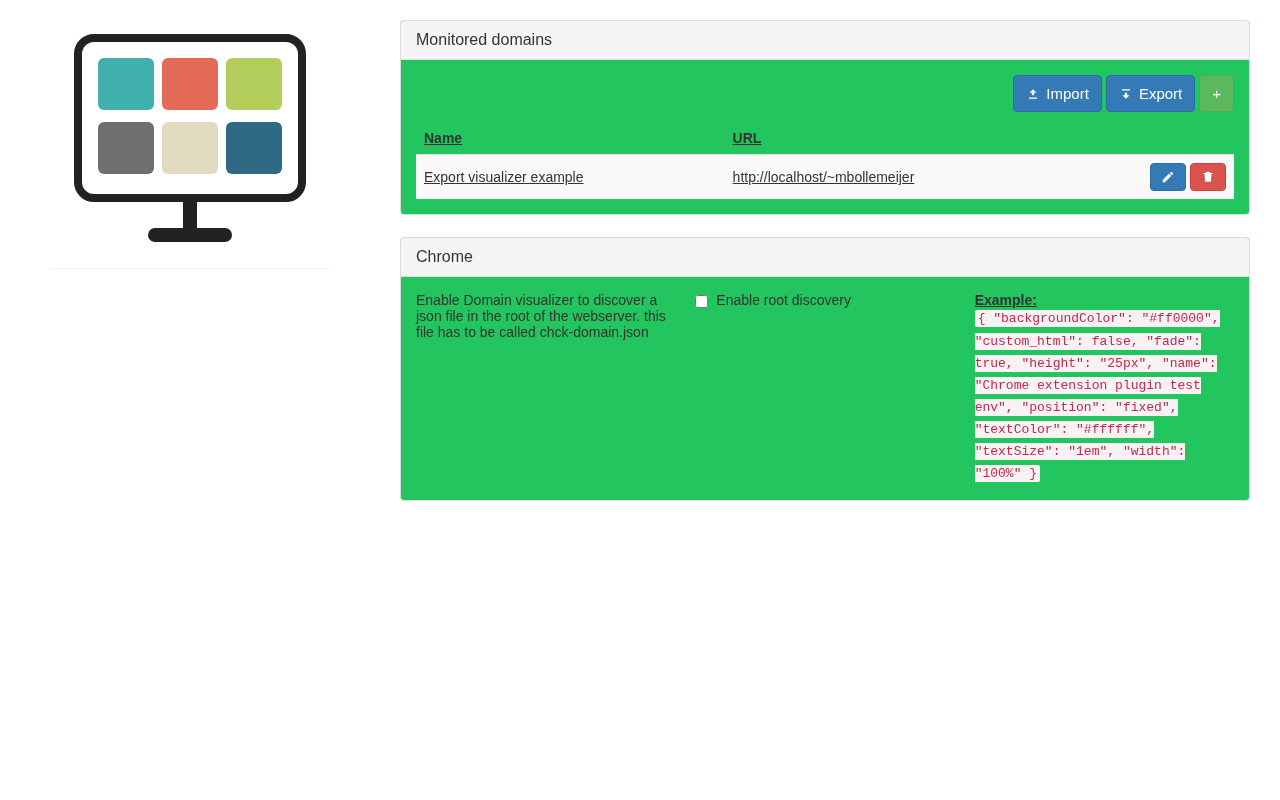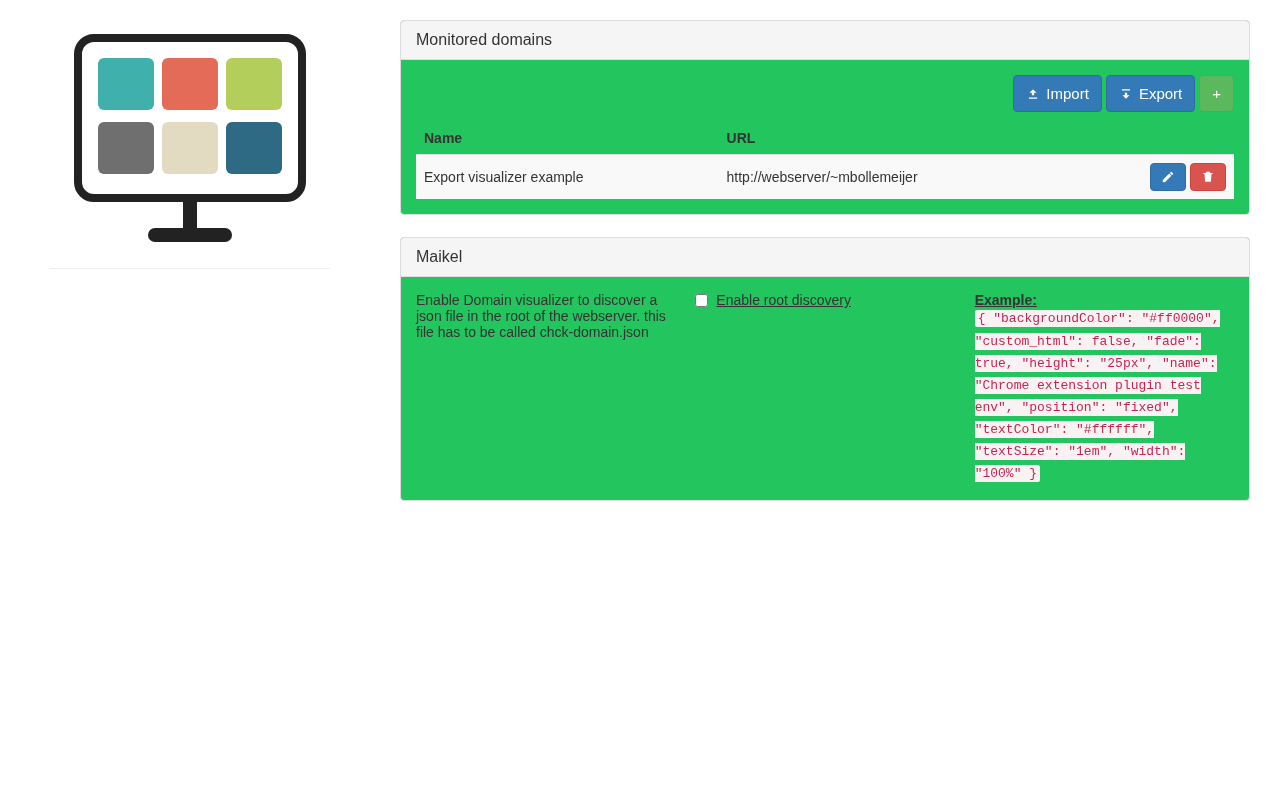--- a/index.html
+++ b/index.html
@@ -76,40 +76,41 @@
   .btn-primary { background:#337ab7; border-color:#2e6da4; }
   .btn-success { background:#5cb85c; border-color:#4cae4c; }
   .btn-danger  { background:#d9534f; border-color:#d43f3a; }
 
   table { width:100%; border-collapse: collapse; }
   th, td {
     text-align: left;
     padding: 8px;
     border-top: 1px solid #ddd;
     vertical-align: middle;
+    text-decoration: underline;
   }
   th { border-top: none; font-weight: 700; }
   tbody tr.striped { background:#f9f9f9; }
   .row-actions { display:flex; gap:4px; justify-content:flex-end; }
   .btn-sm { padding: 6px 10px; }
   td.actions-cell { text-align: right; }
 
   .options-row { display:flex; gap: 20px; }
   .col { flex:1; }
   .example-label { font-weight:700;text-decoration:underline; }
   .code {
     font-family: Menlo, Monaco, Consolas, "Courier New", monospace;
     font-size: 13px;
     color: #c7254e;
     background: #f9f2f4;
     border-radius: 2px;
     padding: 1px 3px;
     line-height: 1.7;
   }
-  .checkbox-line { display:flex; align-items:center; gap:8px;text-decoration:underline; }
+  .checkbox-line { display:flex; align-items:flex-end; gap:8px; }
   .checkbox-line input { margin:0; }
 
   
   .icon { width:14px; height:14px; display:inline-block; }
   .icon svg { width:100%; height:100%; display:block; }
 </style>
 </head>
 <body>
 
 <div class="container">
@@ -164,21 +165,21 @@
           <thead>
             <tr>
               <th>Name</th>
               <th>URL</th>
               <th></th>
             </tr>
           </thead>
           <tbody>
             <tr class="striped">
               <td>Export visualizer example</td>
-              <td>http://webserver/~mbollemeijer</td>
+              <td>http://localhost/~mbollemeijer</td>
               <td class="actions-cell">
                 <div class="row-actions">
                   <button class="btn btn-primary btn-sm">
                     <span class="icon">
                       <svg viewBox="0 0 24 24" fill="#fff">
                           <path d="M3 17.25V21h3.75L17.81 9.94l-3.75-3.75L3 17.25zM20.71 7.04a1 1 0 0 0 0-1.41l-2.34-2.34a1 1 0 0 0-1.41 0L15.13 5.12l3.75 3.75 1.83-1.83z"></path>
                         </svg>
                     </span>
                   </button>
                   <button class="btn btn-danger btn-sm">
@@ -190,21 +191,21 @@
                   </button>
                 </div>
               </td>
             </tr>
           </tbody>
         </table>
       </div>
     </section>
 
     <section class="panel">
-      <div class="panel-heading">Maikel</div>
+      <div class="panel-heading">Chrome</div>
       <div class="panel-body">
         <div class="options-row">
           <div class="col">Enable Domain visualizer to discover a json file in the root of the webserver. this file has to be called chck-domain.json</div>
           <div class="col">
             <label class="checkbox-line">
               <input type="checkbox" style="">
               <span>Enable root discovery</span>
             </label>
           </div>
           <div class="col">

